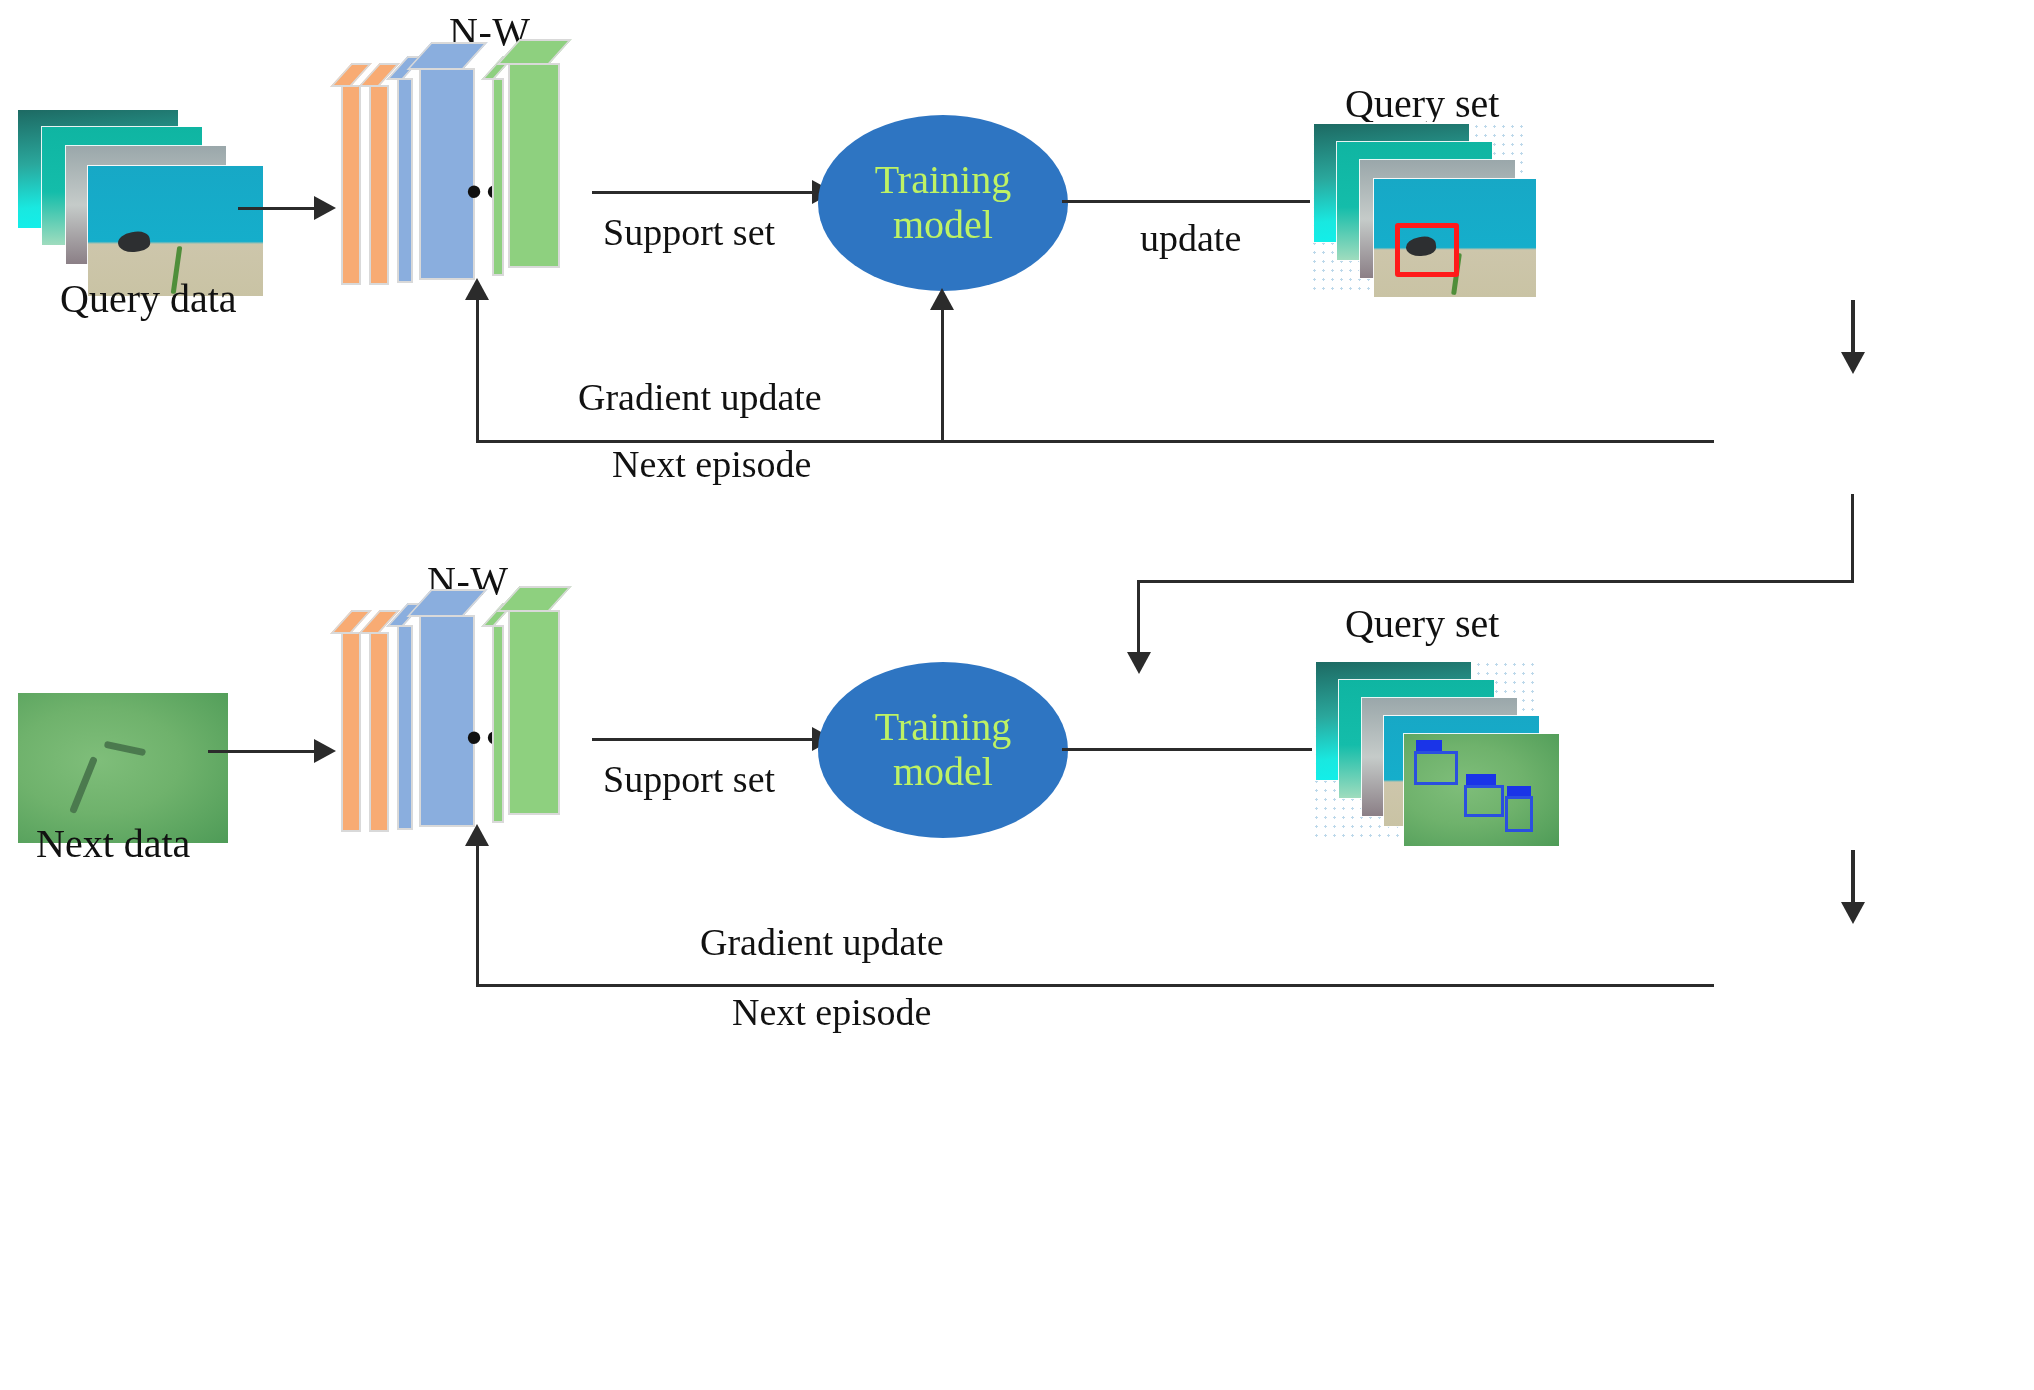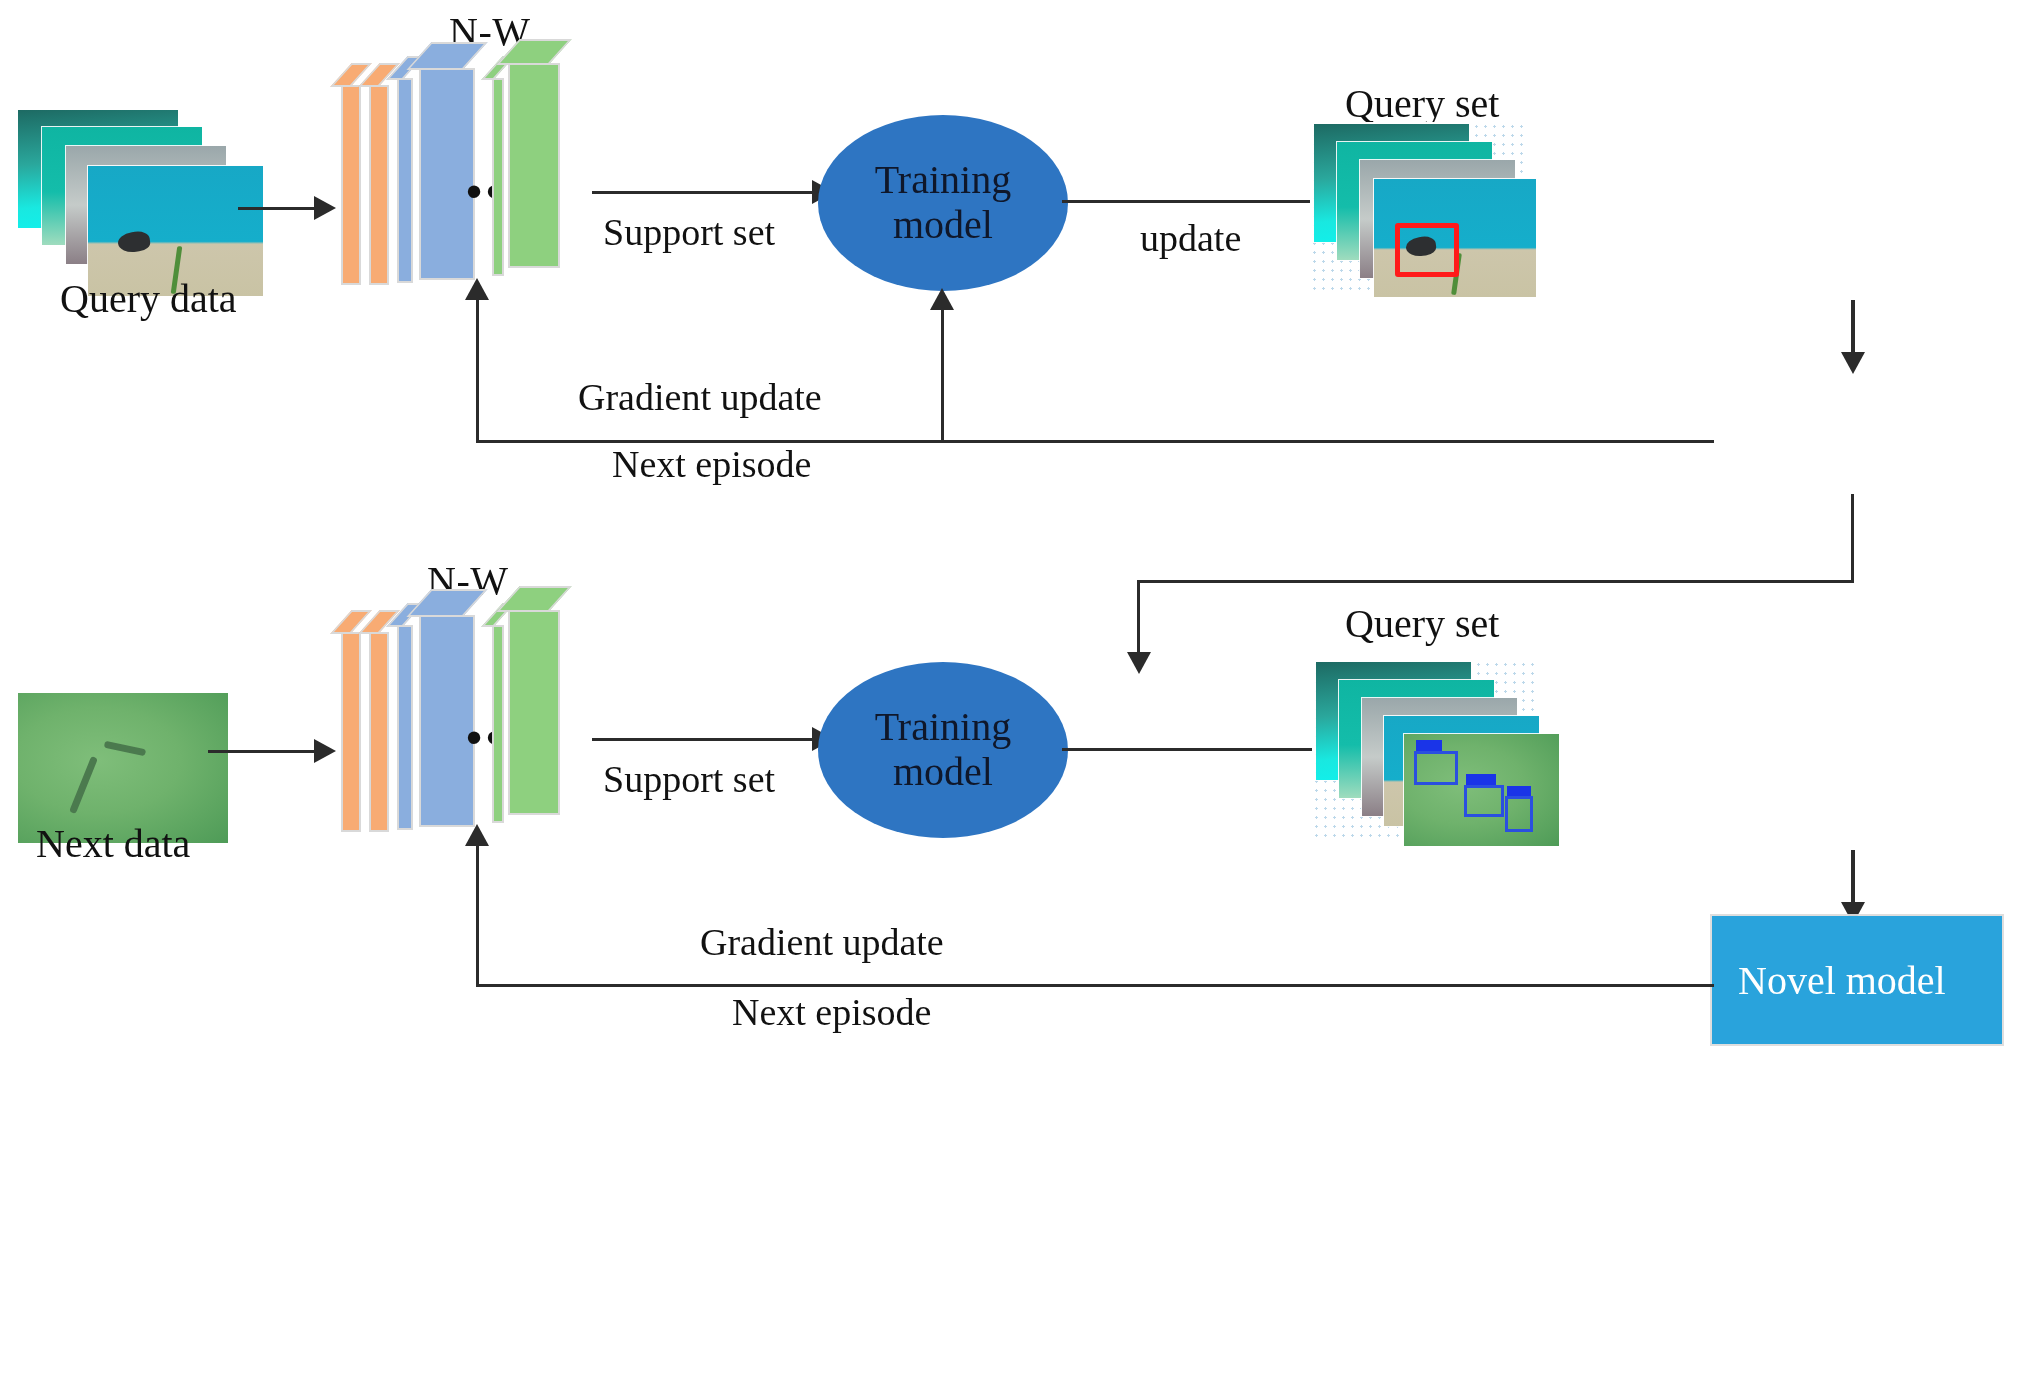--- a/index.html
+++ b/index.html
@@ -33,21 +33,21 @@
   .plane .face{position:absolute;left:0;top:0;width:100%;height:100%;border:2px solid #d9d9d9;box-sizing:border-box;}
   .plane .top{position:absolute;border:2px solid #d9d9d9;box-sizing:border-box;}
   .orange .face,.orange .top{background:#f8ab73;}
   .blue .face,.blue .top{background:#8aaede;}
   .green .face,.green .top{background:#8ed07f;}
 
   .dots3{position:absolute;font-size:46px;line-height:.4;letter-spacing:4px;color:#111;font-family:"Liberation Sans",sans-serif;}
 
   
   .ellipse{position:absolute;background:#2e75c2;border-radius:50%;display:flex;align-items:center;justify-content:center;
-           color:#0f172a;font-size:40px;text-align:center;line-height:1.12;}
+           color:#bef264;font-size:40px;text-align:center;line-height:1.12;}
 
   
   .modelbox{position:absolute;display:flex;align-items:center;color:#fff;font-size:40px;box-sizing:border-box;padding-left:26px;
             box-shadow:0 0 0 2px rgba(220,220,220,.95);}
 
   
   .ln{position:absolute;background:#2b2b2b;}
   .lnh{height:3px;}
   .lnv{width:3px;}
   .arrow{position:absolute;width:0;height:0;}
@@ -212,21 +212,20 @@
       <div class="bluetag" style="left:62px;top:40px;width:30px;height:12px;"></div>
       <div class="bluebox" style="left:60px;top:51px;width:34px;height:26px;"></div>
       <div class="bluetag" style="left:103px;top:52px;width:24px;height:11px;"></div>
       <div class="bluebox" style="left:101px;top:62px;width:22px;height:30px;"></div>
     </div>
   </div>
 
   <div class="ln lnv" style="left:1851px;top:850px;width:4px;height:62px;"></div>
   <div class="arrow ar-d" style="left:1841px;top:902px;"></div>
 
-  <div class="modelbox" style="left:1712px;top:916px;width:290px;height:128px;background:#29a3dc;">Novel model</div>
 
   <div class="ln lnh" style="left:476px;top:984px;width:1238px;"></div>
   <div class="ln lnv" style="left:476px;top:846px;width:3px;height:140px;"></div>
   <div class="arrow ar-u" style="left:465px;top:824px;"></div>
   <div class="lbl lbl-lg" style="left:700px;top:920px;">Gradient update</div>
   <div class="lbl lbl-lg" style="left:732px;top:990px;">Next episode</div>
 
 </div>
 
 </body></html>

